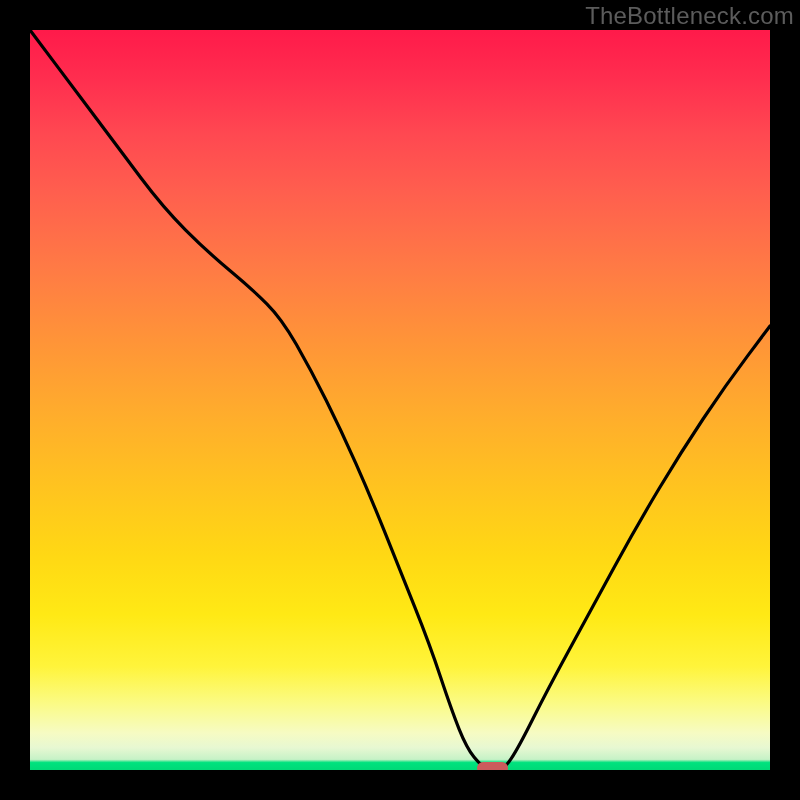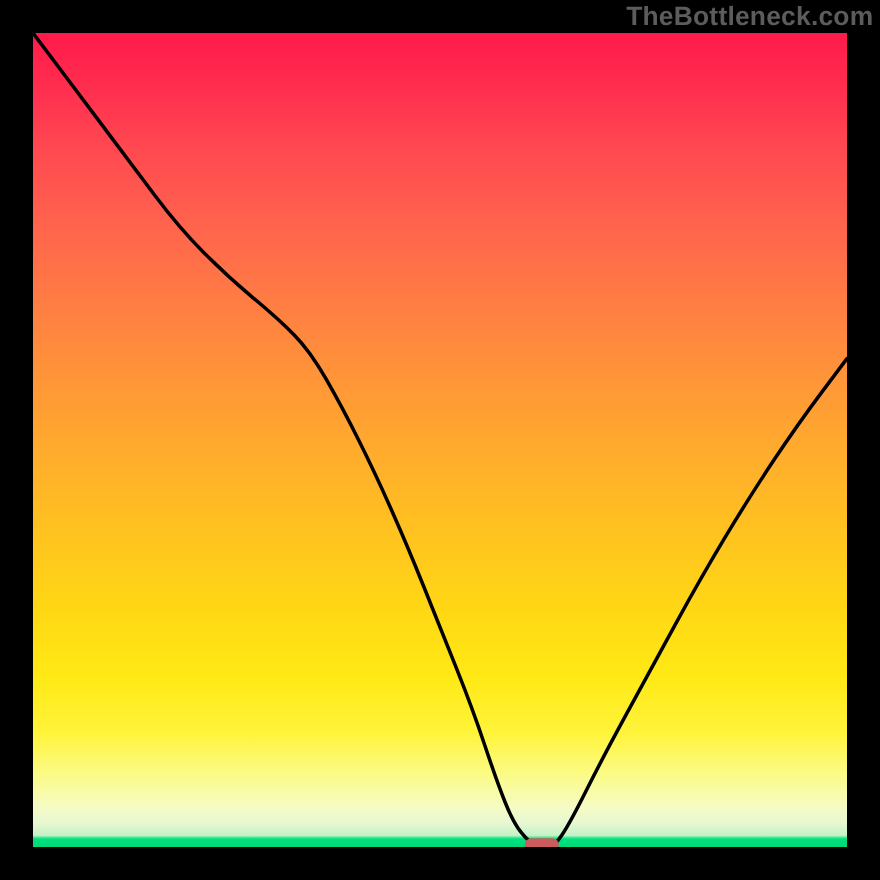--- a/index.html
+++ b/index.html
@@ -13,21 +13,21 @@
   }
   .wrap {
     position: relative;
     width: 800px;
     height: 800px;
   }
   .watermark {
     position: absolute;
     top: 2px;
     right: 6px;
-    font-weight: 700;
+    font-weight: 400;
     color: #5c5c5c;
     font-size: 24px;
     letter-spacing: 0.2px;
     z-index: 4;
   }
   .plot-area {
     position: absolute;
     left: 30px;
     top: 30px;
     width: 740px;

